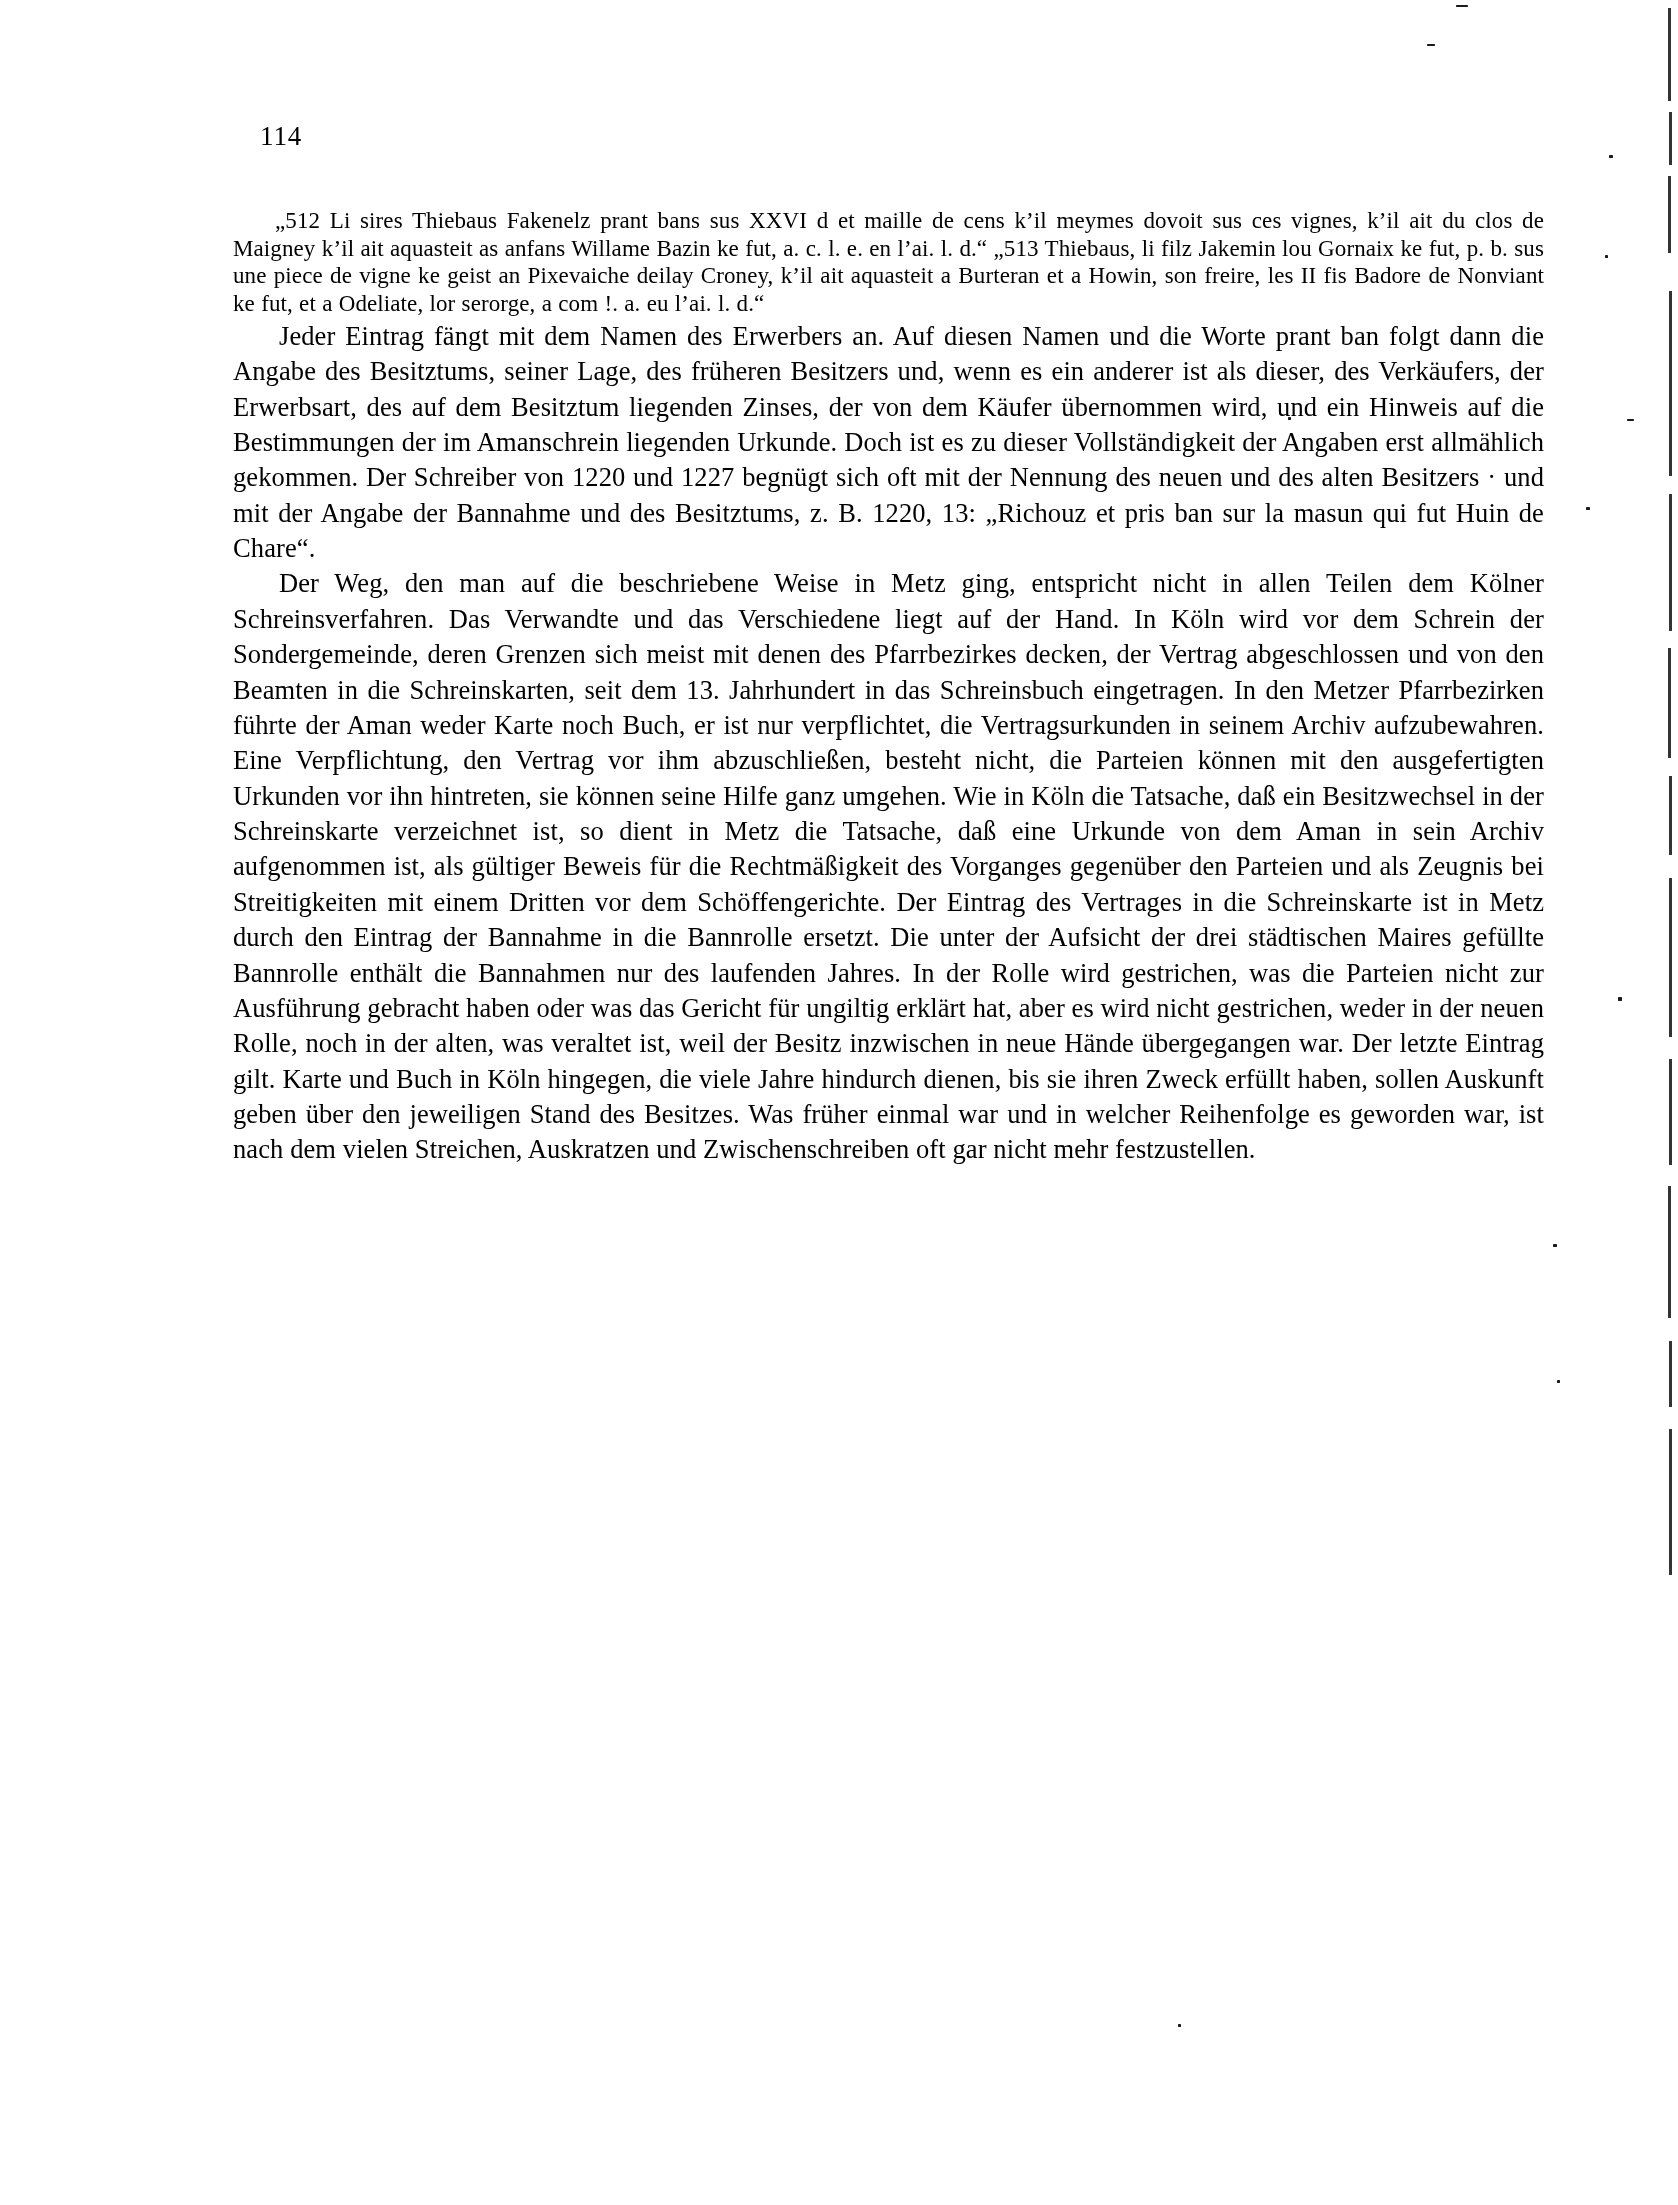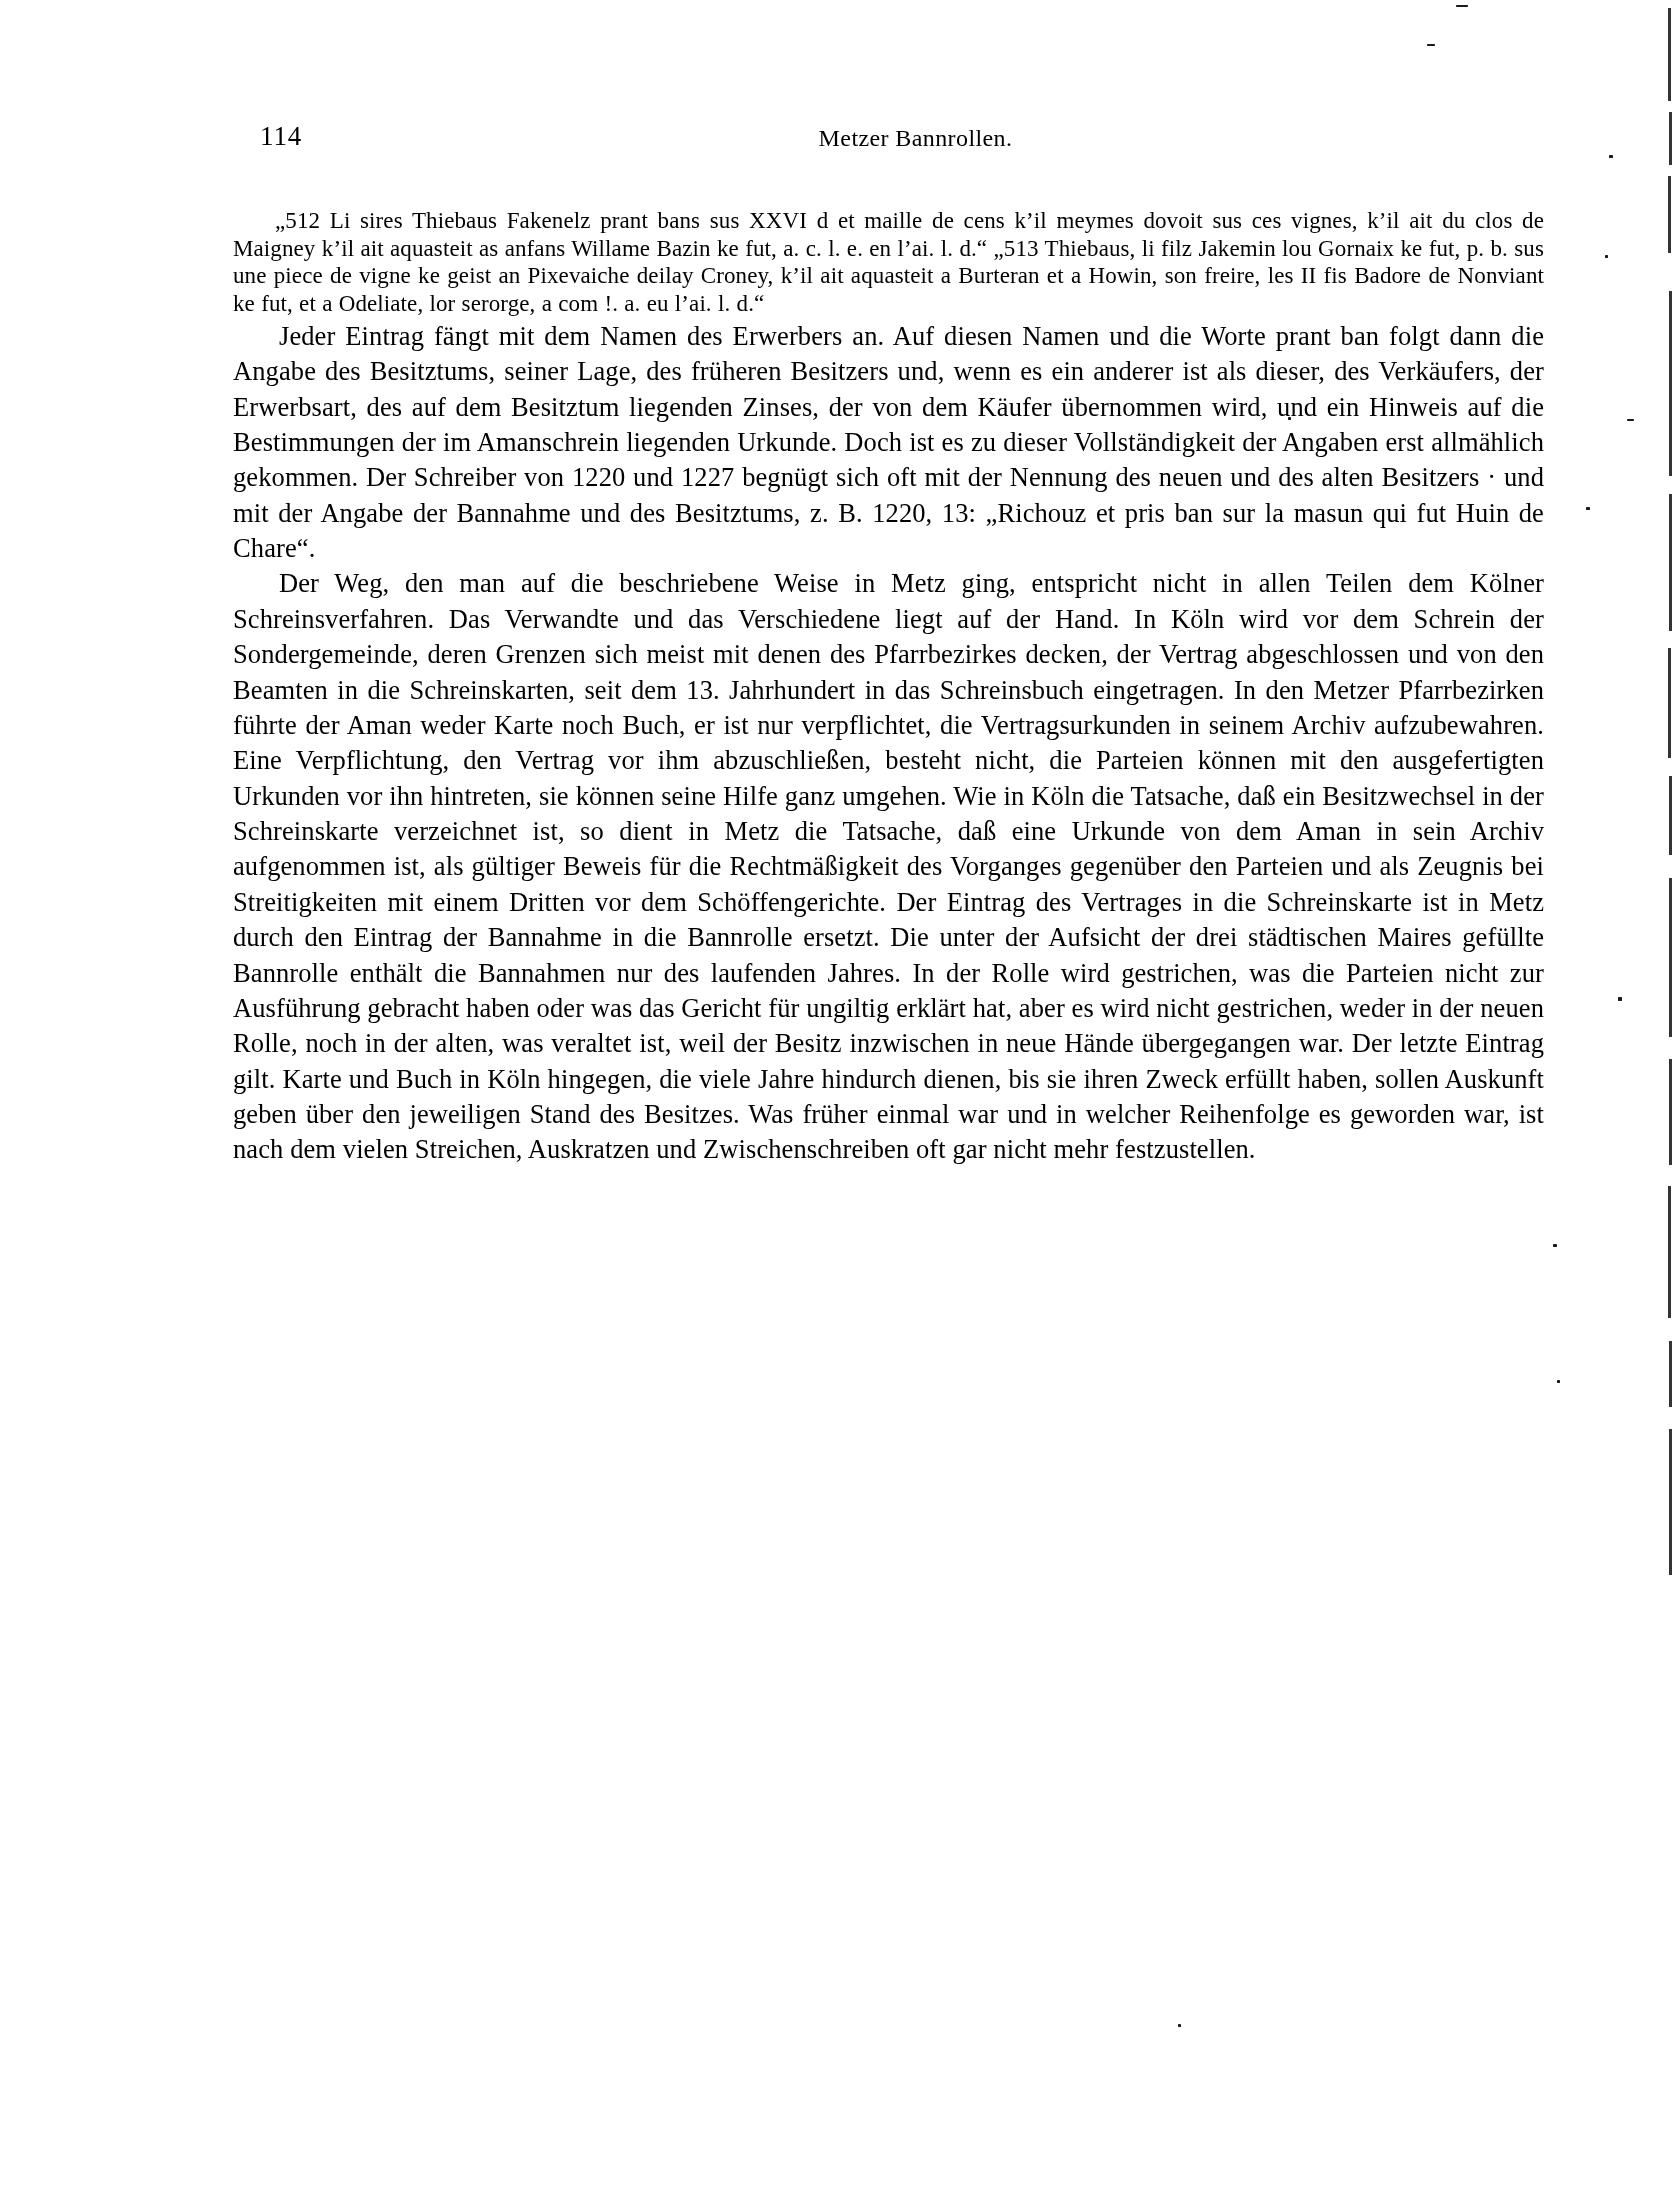--- a/index.html
+++ b/index.html
@@ -91,21 +91,20 @@
     opacity: 0.85;
   }
 </style>
 </head>
 <body>
 
 <div class="page">
 
   <div class="header">
     <div class="folio">114</div>
-    <div class="running-title">Metzer Bannrollen.</div>
   </div>
 
   <div class="column">
 
     <p class="quote-block">„512 Li sires Thiebaus Fakenelz prant bans sus XXVI d et maille de cens k’il meymes dovoit sus ces vignes, k’il ait du clos de Maigney k’il ait aquasteit as anfans Willame Bazin ke fut, a. c. l. e. en l’ai. l. d.“ „513 Thiebaus, li filz Jakemin lou Gornaix ke fut, p. b. sus une piece de vigne ke geist an Pixevaiche deilay Croney, k’il ait aquasteit a Burteran et a Howin, son freire, les II fis Badore de Nonviant ke fut, et a Odeliate, lor serorge, a com !. a. eu l’ai. l. d.“</p>
 
     <p class="body-par tight-top">Jeder Eintrag fängt mit dem Namen des Erwerbers an. Auf diesen Namen und die Worte prant ban folgt dann die Angabe des Besitztums, seiner Lage, des früheren Besitzers und, wenn es ein anderer ist als dieser, des Verkäufers, der Erwerbsart, des auf dem Besitztum liegenden Zinses, der von dem Käufer übernommen wird, und ein Hinweis auf die Bestimmungen der im Amanschrein liegenden Urkunde.  Doch ist es zu dieser Vollständigkeit der Angaben erst allmählich gekommen.  Der Schreiber von 1220 und 1227 begnügt sich oft mit der Nennung des neuen und des alten Besitzers · und mit der Angabe der Bannahme und des Besitztums, z. B. 1220, 13: „Richouz et pris ban sur la masun qui fut Huin de Chare“.</p>
 
     <p class="body-par">Der Weg, den man auf die beschriebene Weise in Metz ging, entspricht nicht in allen Teilen dem Kölner Schreinsverfahren.  Das Verwandte und das Verschiedene liegt auf der Hand.  In Köln wird vor dem Schrein der Sondergemeinde, deren Grenzen sich meist mit denen des Pfarrbezirkes decken, der Vertrag abgeschlossen und von den Beamten in die Schreinskarten, seit dem 13. Jahrhundert in das Schreinsbuch eingetragen.  In den Metzer Pfarrbezirken führte der Aman weder Karte noch Buch, er ist nur verpflichtet, die Vertragsurkunden in seinem Archiv aufzubewahren.  Eine Verpflichtung, den Vertrag vor ihm abzuschließen, besteht nicht, die Parteien können mit den ausgefertigten Urkunden vor ihn hintreten, sie können seine Hilfe ganz umgehen.  Wie in Köln die Tatsache, daß ein Besitzwechsel in der Schreinskarte verzeichnet ist, so dient in Metz die Tatsache, daß eine Urkunde von dem Aman in sein Archiv aufgenommen ist, als gültiger Beweis für die Rechtmäßigkeit des Vorganges gegenüber den Parteien und als Zeugnis bei Streitigkeiten mit einem Dritten vor dem Schöffengerichte. Der Eintrag des Vertrages in die Schreinskarte ist in Metz durch den Eintrag der Bannahme in die Bannrolle ersetzt.  Die unter der Aufsicht der drei städtischen Maires gefüllte Bannrolle enthält die Bannahmen nur des laufenden Jahres.  In der Rolle wird gestrichen, was die Parteien nicht zur Ausführung gebracht haben oder was das Gericht für ungiltig erklärt hat, aber es wird nicht gestrichen, weder in der neuen Rolle, noch in der alten, was veraltet ist, weil der Besitz inzwischen in neue Hände übergegangen war.  Der letzte Eintrag gilt.  Karte und Buch in Köln hingegen, die viele Jahre hindurch dienen, bis sie ihren Zweck erfüllt haben, sollen Auskunft geben über den jeweiligen Stand des Besitzes.  Was früher einmal war und in welcher Reihenfolge es geworden war, ist nach dem vielen Streichen, Auskratzen und Zwischenschreiben oft gar nicht mehr festzustellen.</p>
 

